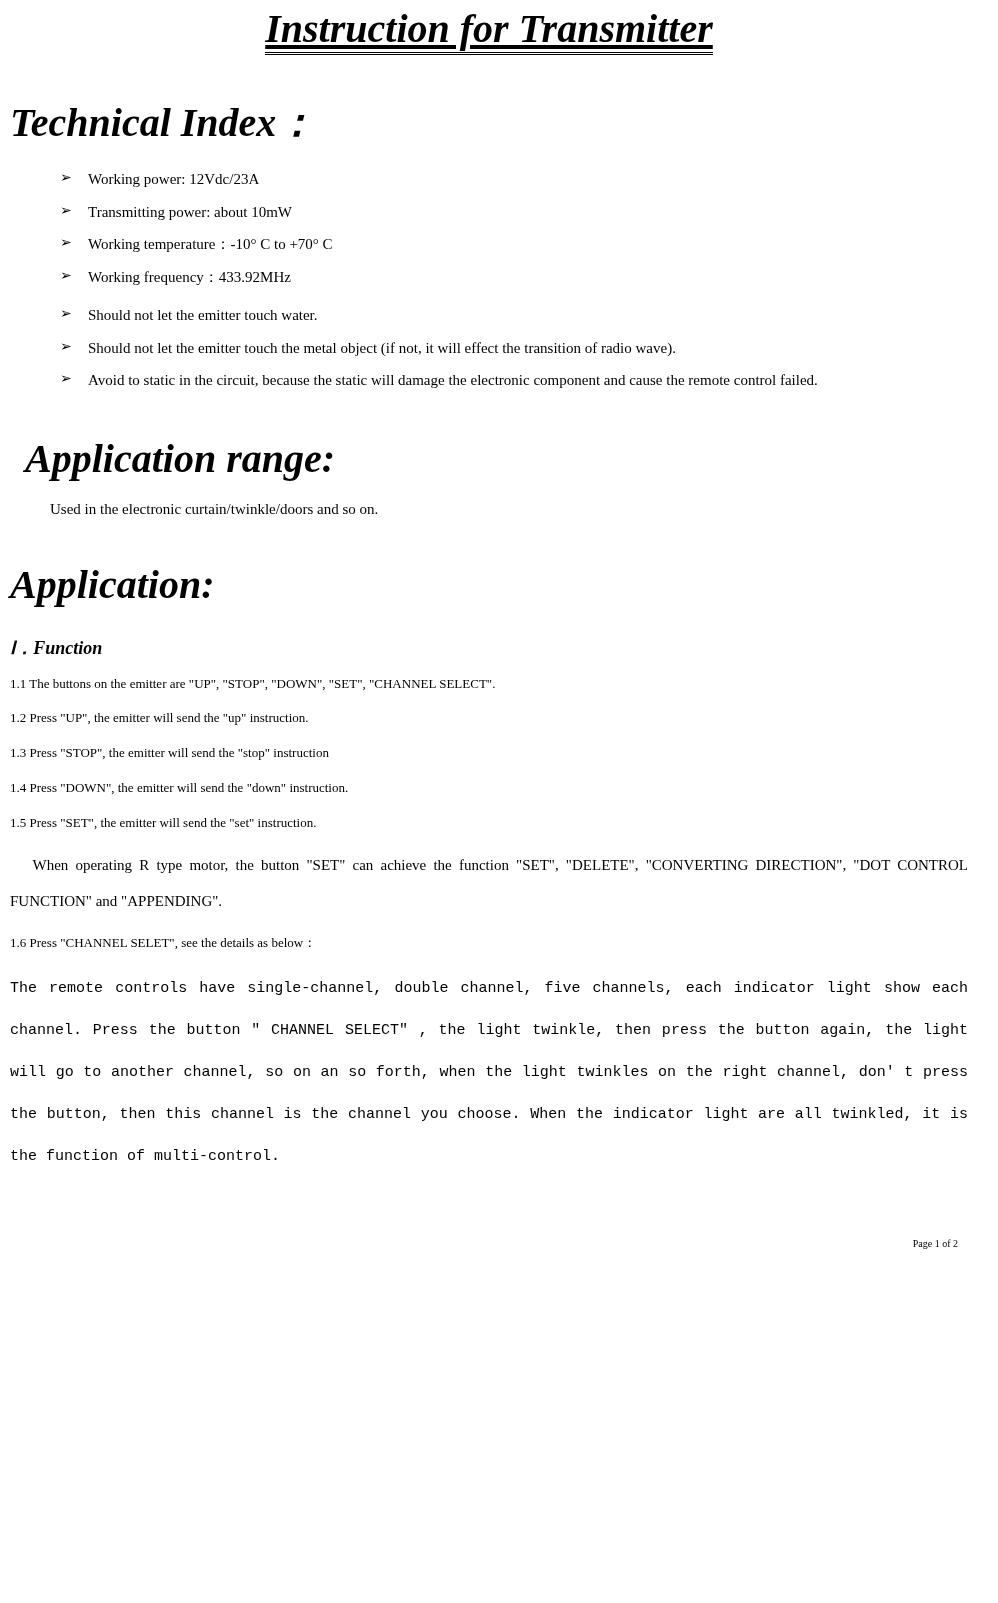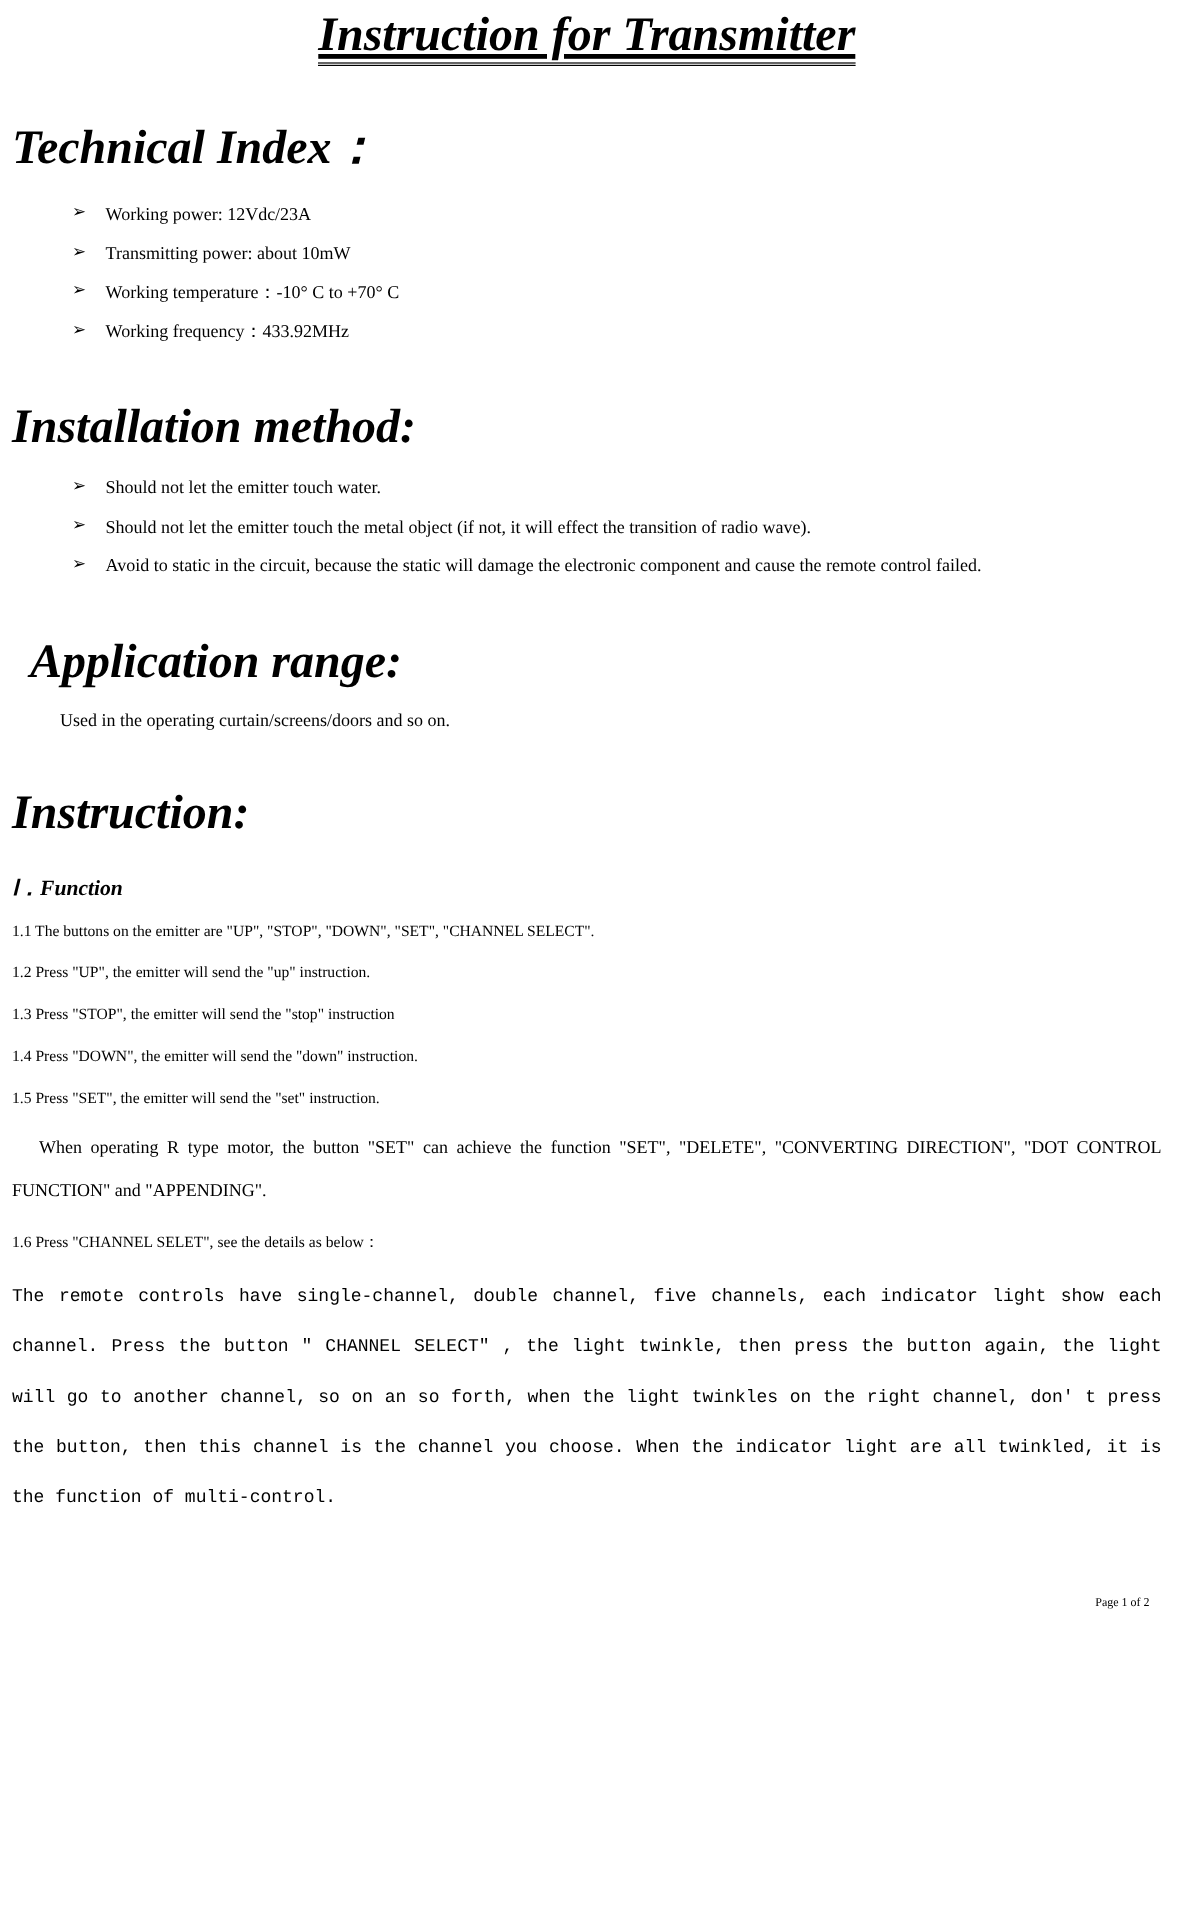--- a/index.html
+++ b/index.html
@@ -106,31 +106,30 @@
   </div>
 
   <div class="h2">Technical Index：</div>
   <ul class="bullets">
     <li>Working power: 12Vdc/23A</li>
     <li>Transmitting power: about 10mW</li>
     <li>Working temperature：-10°  C to    +70°  C</li>
     <li>Working frequency：433.92MHz</li>
   </ul>
 
-  <div class="h2">Installation method:</div>
   <ul class="bullets">
     <li>Should not let the emitter touch water.</li>
     <li>Should not let the emitter touch the metal object (if not, it will effect the transition of radio wave).</li>
     <li>Avoid to static in the circuit, because the static will damage the electronic component and cause the remote control failed.</li>
   </ul>
 
   <div class="h2 h2-indent">Application range:</div>
-  <div class="body-text">Used in the operating curtain/screens/doors and so on.</div>
+  <div class="body-text">Used in the electronic curtain/twinkle/doors and so on.</div>
 
-  <div class="h2">Instruction:</div>
+  <div class="h2">Application:</div>
 
   <div class="h3">Ⅰ．Function</div>
   <div class="func-line">1.1 The buttons on the emitter are "UP", "STOP", "DOWN", "SET", "CHANNEL SELECT".</div>
   <div class="func-line">1.2 Press "UP", the emitter will send the "up" instruction.</div>
   <div class="func-line">1.3 Press "STOP", the emitter will send the "stop" instruction</div>
   <div class="func-line">1.4 Press "DOWN", the emitter will send the "down" instruction.</div>
   <div class="func-line">1.5 Press "SET", the emitter will send the "set" instruction.</div>
   <div class="func-para"><span>When operating R type motor, the button "SET" can achieve the function "SET", "DELETE", "CONVERTING DIRECTION", "DOT CONTROL FUNCTION" and "APPENDING".</span></div>
   <div class="func-line">1.6 Press "CHANNEL SELET", see the details as below：</div>
 

